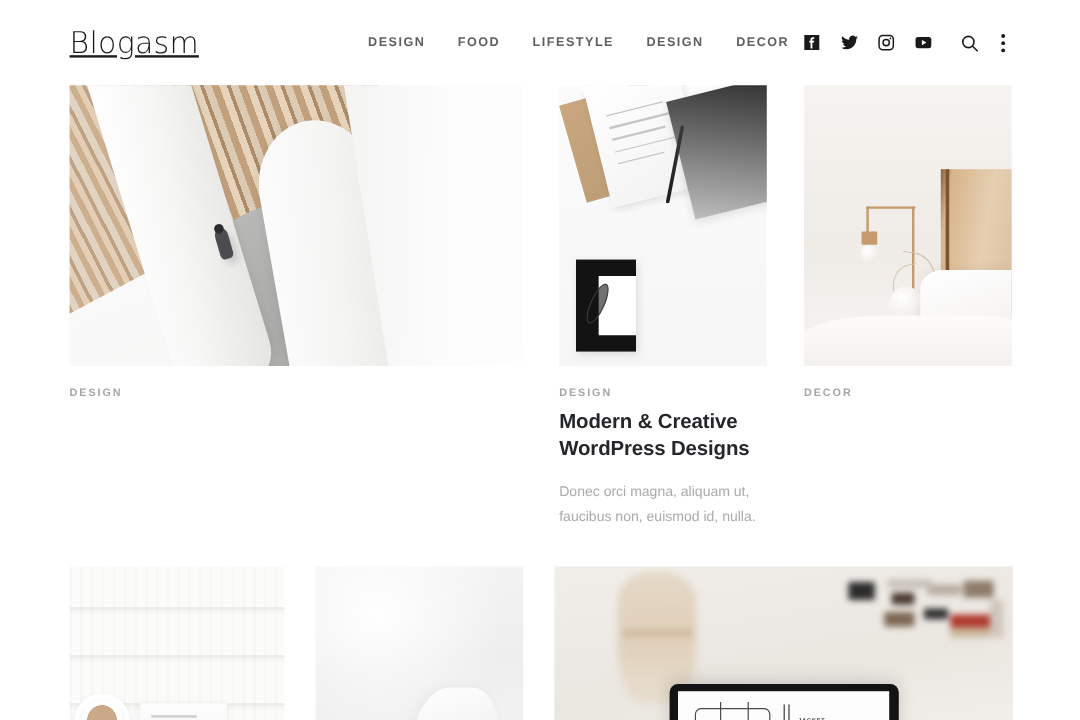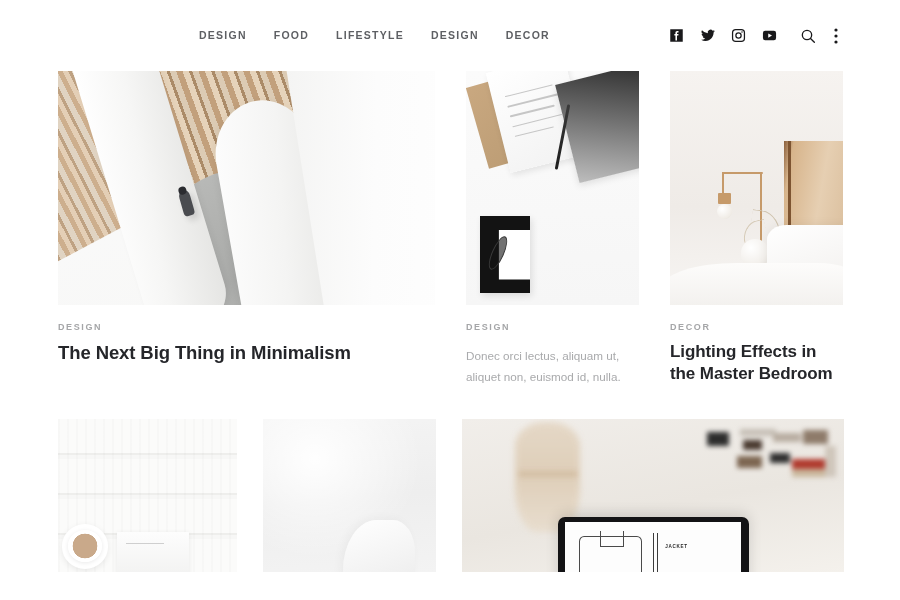--- a/index.html
+++ b/index.html
@@ -515,20 +515,21 @@
     font-weight: 700;
     color: #2a2a2a;
     font-family: "Liberation Sans", sans-serif;
   }
 </style>
 </head>
 <body>
 
 <header class="site-header">
 
+  <a class="logo" href="#">Blogasm</a>
 
   <nav class="main-nav">
     <a class="nav-link" href="#">DESIGN</a>
     <a class="nav-link" href="#">FOOD</a>
     <a class="nav-link" href="#">LIFESTYLE</a>
     <a class="nav-link" href="#">DESIGN</a>
     <a class="nav-link" href="#">DECOR</a>
   </nav>
 
   <div class="header-right">
@@ -588,21 +589,20 @@
         <span class="wood-a"></span>
         <span class="wood-b"></span>
         <span class="grey-floor"></span>
         <span class="rail-1"></span>
         <span class="rail-2"></span>
         <span class="wall-right"></span>
         <span class="person"></span>
       </a>
       <div class="card-body">
         <span class="cat">DESIGN</span>
-        <h2 class="card-title card-title-lg">The Next Big Thing in Minimalism</h2>
       </div>
     </article>
 
     <article class="col-narrow">
       <a class="thumb thumb-tall img-magazine" href="#">
         <span class="kraft"></span>
         <span class="page-l">
           <span class="line" style="top:26%;width:62%"></span>
           <span class="line" style="top:36%;width:66%"></span>
           <span class="line" style="top:46%;width:58%"></span>
@@ -610,41 +610,41 @@
           <span class="line" style="top:66%;width:50%"></span>
         </span>
         <span class="page-r"></span>
         <span class="pen"></span>
         <span class="nb"></span>
         <span class="nb-band"></span>
         <span class="glasses"></span>
       </a>
       <div class="card-body">
         <span class="cat">DESIGN</span>
-        <p class="excerpt">Donec orci lectus, aliquam ut, aliquet non, euismod id, nulla.</p>
+        <h2 class="card-title">Modern &amp; Creative WordPress Designs</h2>
+        <p class="excerpt">Donec orci magna, aliquam ut, faucibus non, euismod id, nulla.</p>
       </div>
     </article>
 
     <article class="col-narrow">
       <a class="thumb thumb-tall img-bedroom" href="#">
         <span class="headboard"></span>
         <span class="lamp-arm"></span>
         <span class="lamp-post"></span>
         <span class="lamp-drop"></span>
         <span class="lamp-socket"></span>
         <span class="bulb"></span>
         <span class="branch"></span>
         <span class="branch2"></span>
         <span class="vase"></span>
         <span class="pillow"></span>
         <span class="duvet"></span>
       </a>
       <div class="card-body">
         <span class="cat">DECOR</span>
-        <h2 class="card-title">Lighting Effects in the Master Bedroom</h2>
       </div>
     </article>
 
   </section>
 
   <section class="row-bottom">
 
     <article class="col-b1">
       <a class="thumb thumb-bottom img-planks" href="#">
         <span class="grain"></span>

